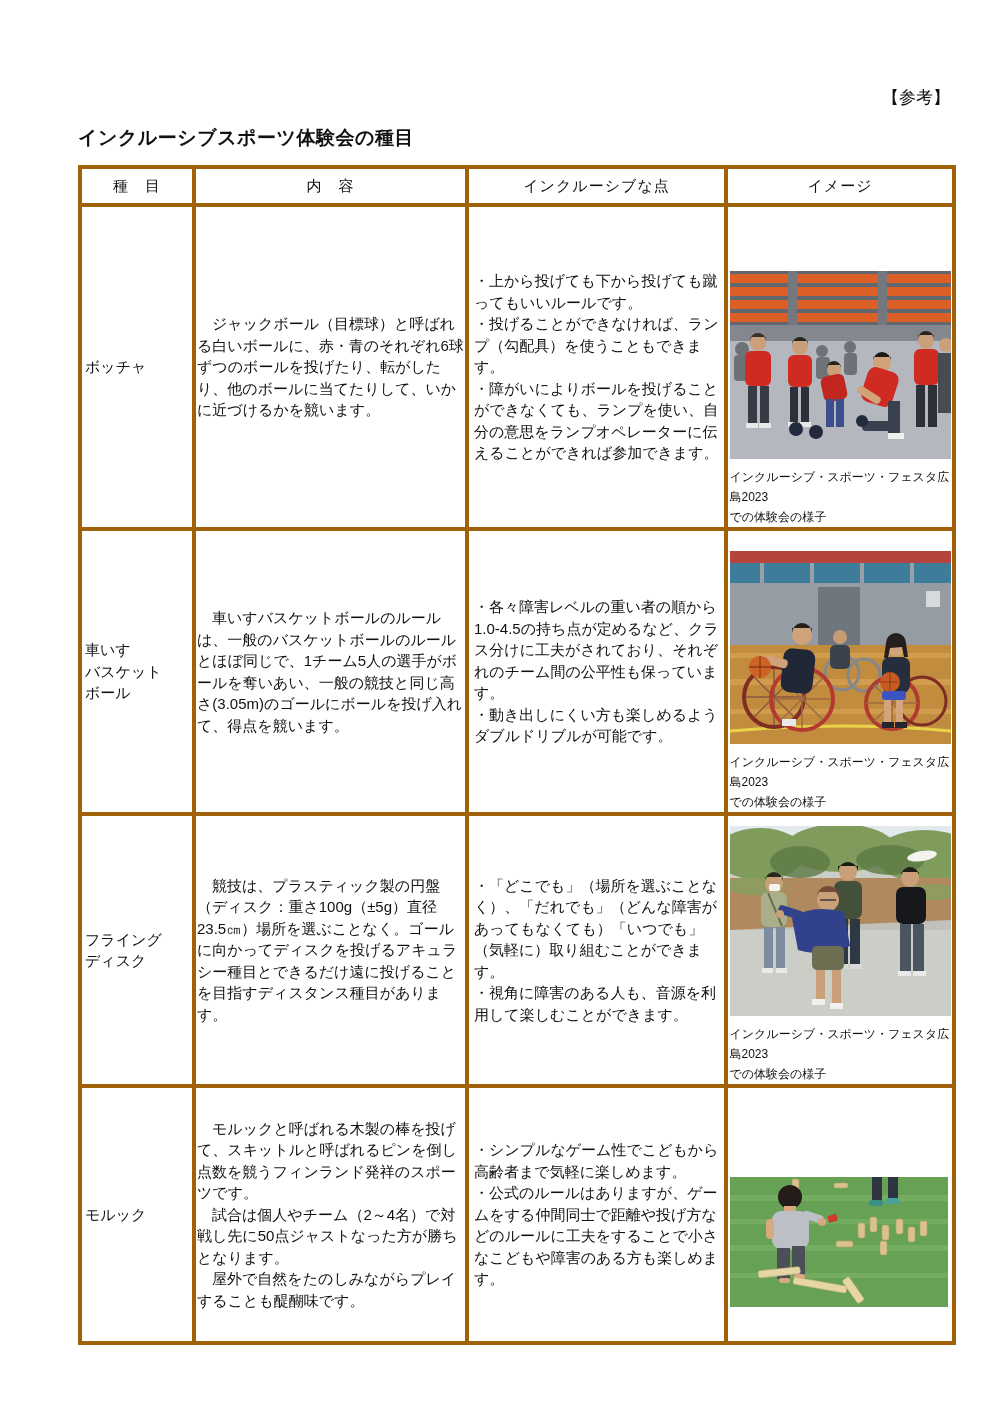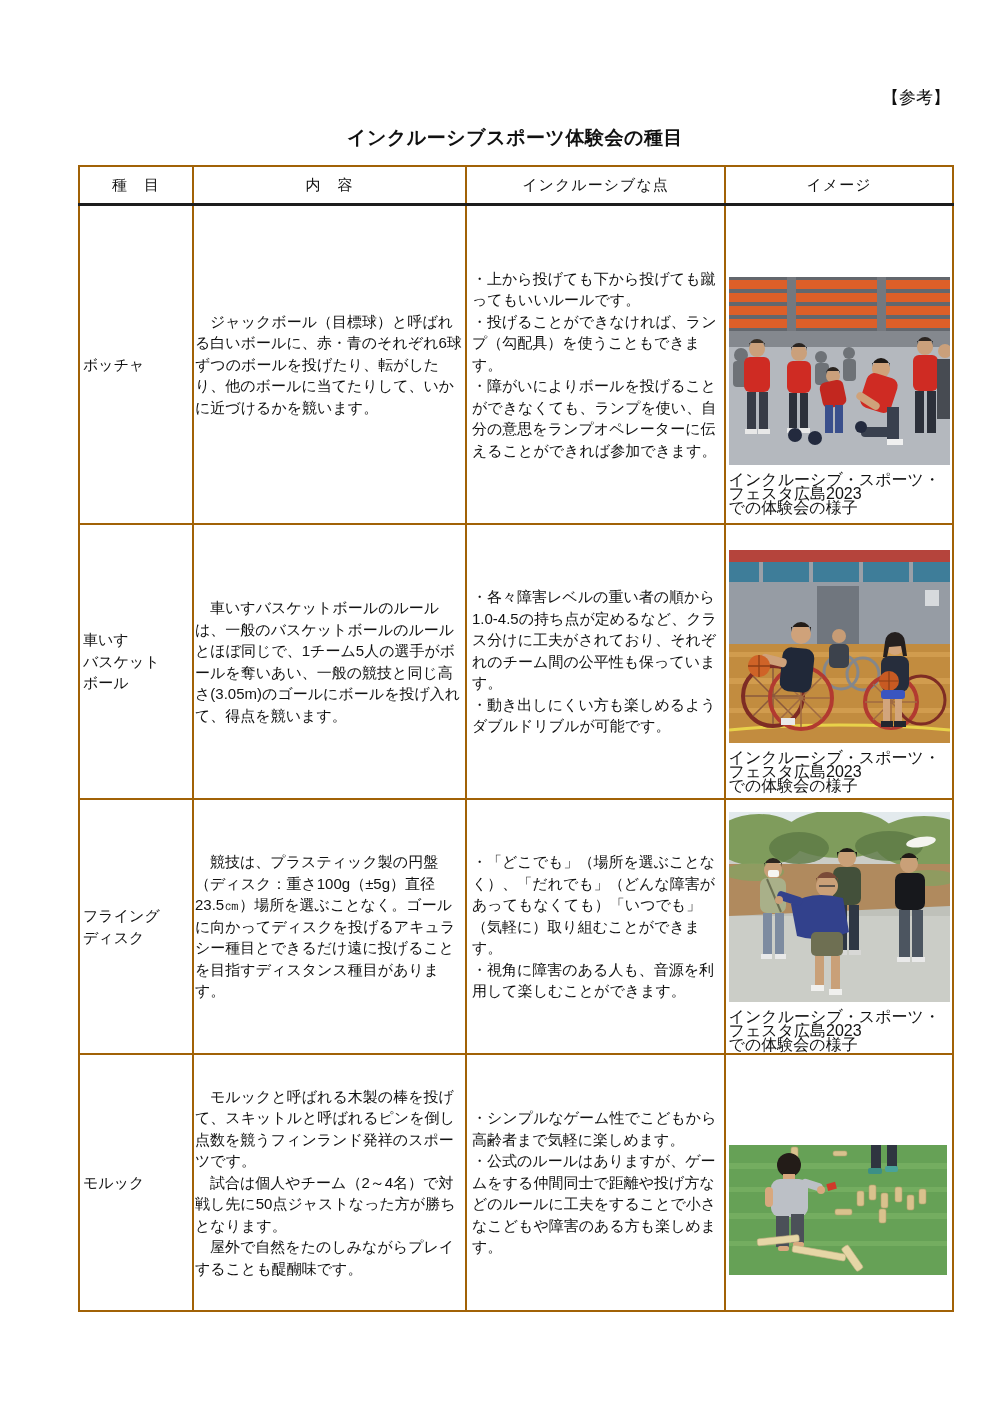--- a/index.html
+++ b/index.html
@@ -1,31 +1,31 @@
 <!DOCTYPE html>
 <html lang="ja"><head>
 <meta charset="utf-8">
 <style>
   *{margin:0;padding:0;box-sizing:border-box}
   html{background:#888}
   body{width:1000px;height:1414px;margin:0 auto;position:relative;background:#fff;
        color:#111;font-family:"Liberation Sans",sans-serif}
   .ref{position:absolute;top:86px;right:50px;font-size:17px;font-weight:normal}
-  .title{position:absolute;top:125px;left:78px;width:874px;text-align:center;
+  .title{position:absolute;top:125px;left:78px;width:874px;text-align:left;
          font-size:19px;font-weight:bold;letter-spacing:.5px}
   table.sheet{position:absolute;top:165px;left:78px;width:874px;border-collapse:collapse;table-layout:fixed}
-  .sheet td{border:2px solid #a16207;vertical-align:middle;font-size:15px;line-height:21.5px;overflow:hidden}
+  .sheet td{border:4px solid #a16207;vertical-align:middle;font-size:15px;line-height:21.5px;overflow:hidden}
   .sheet thead td{height:38px;text-align:center;border-bottom:3px solid #1c1c1c;letter-spacing:1px}
   .c-name{padding:13px 3px;white-space:pre-line}
   .c-desc{padding:0 1px;white-space:pre-line}
   .c-points{padding:16px 5px;white-space:pre-line}
   .c-photo{vertical-align:top;padding:0}
   .photo-wrap{width:221px;margin:0 auto}
   .photo-wrap svg{display:block}
-  .caption{font-size:16px;line-height:14px;margin-top:8px;white-space:pre-line}
+  .caption{font-size:12px;line-height:20px;margin-top:8px;white-space:pre-line}
   tr.r1{height:320px} tr.r2{height:275px} tr.r3{height:255px} tr.r4{height:257px}
   .pw1{padding-top:64px}.pw2{padding-top:20px}.pw3{padding-top:10px}.pw4{padding-top:46px}
 </style>
 </head>
 <body>
 
 <div class="ref">【参考】</div>
 <div class="title">インクルーシブスポーツ体験会の種目</div>
 
 <table class="sheet">

